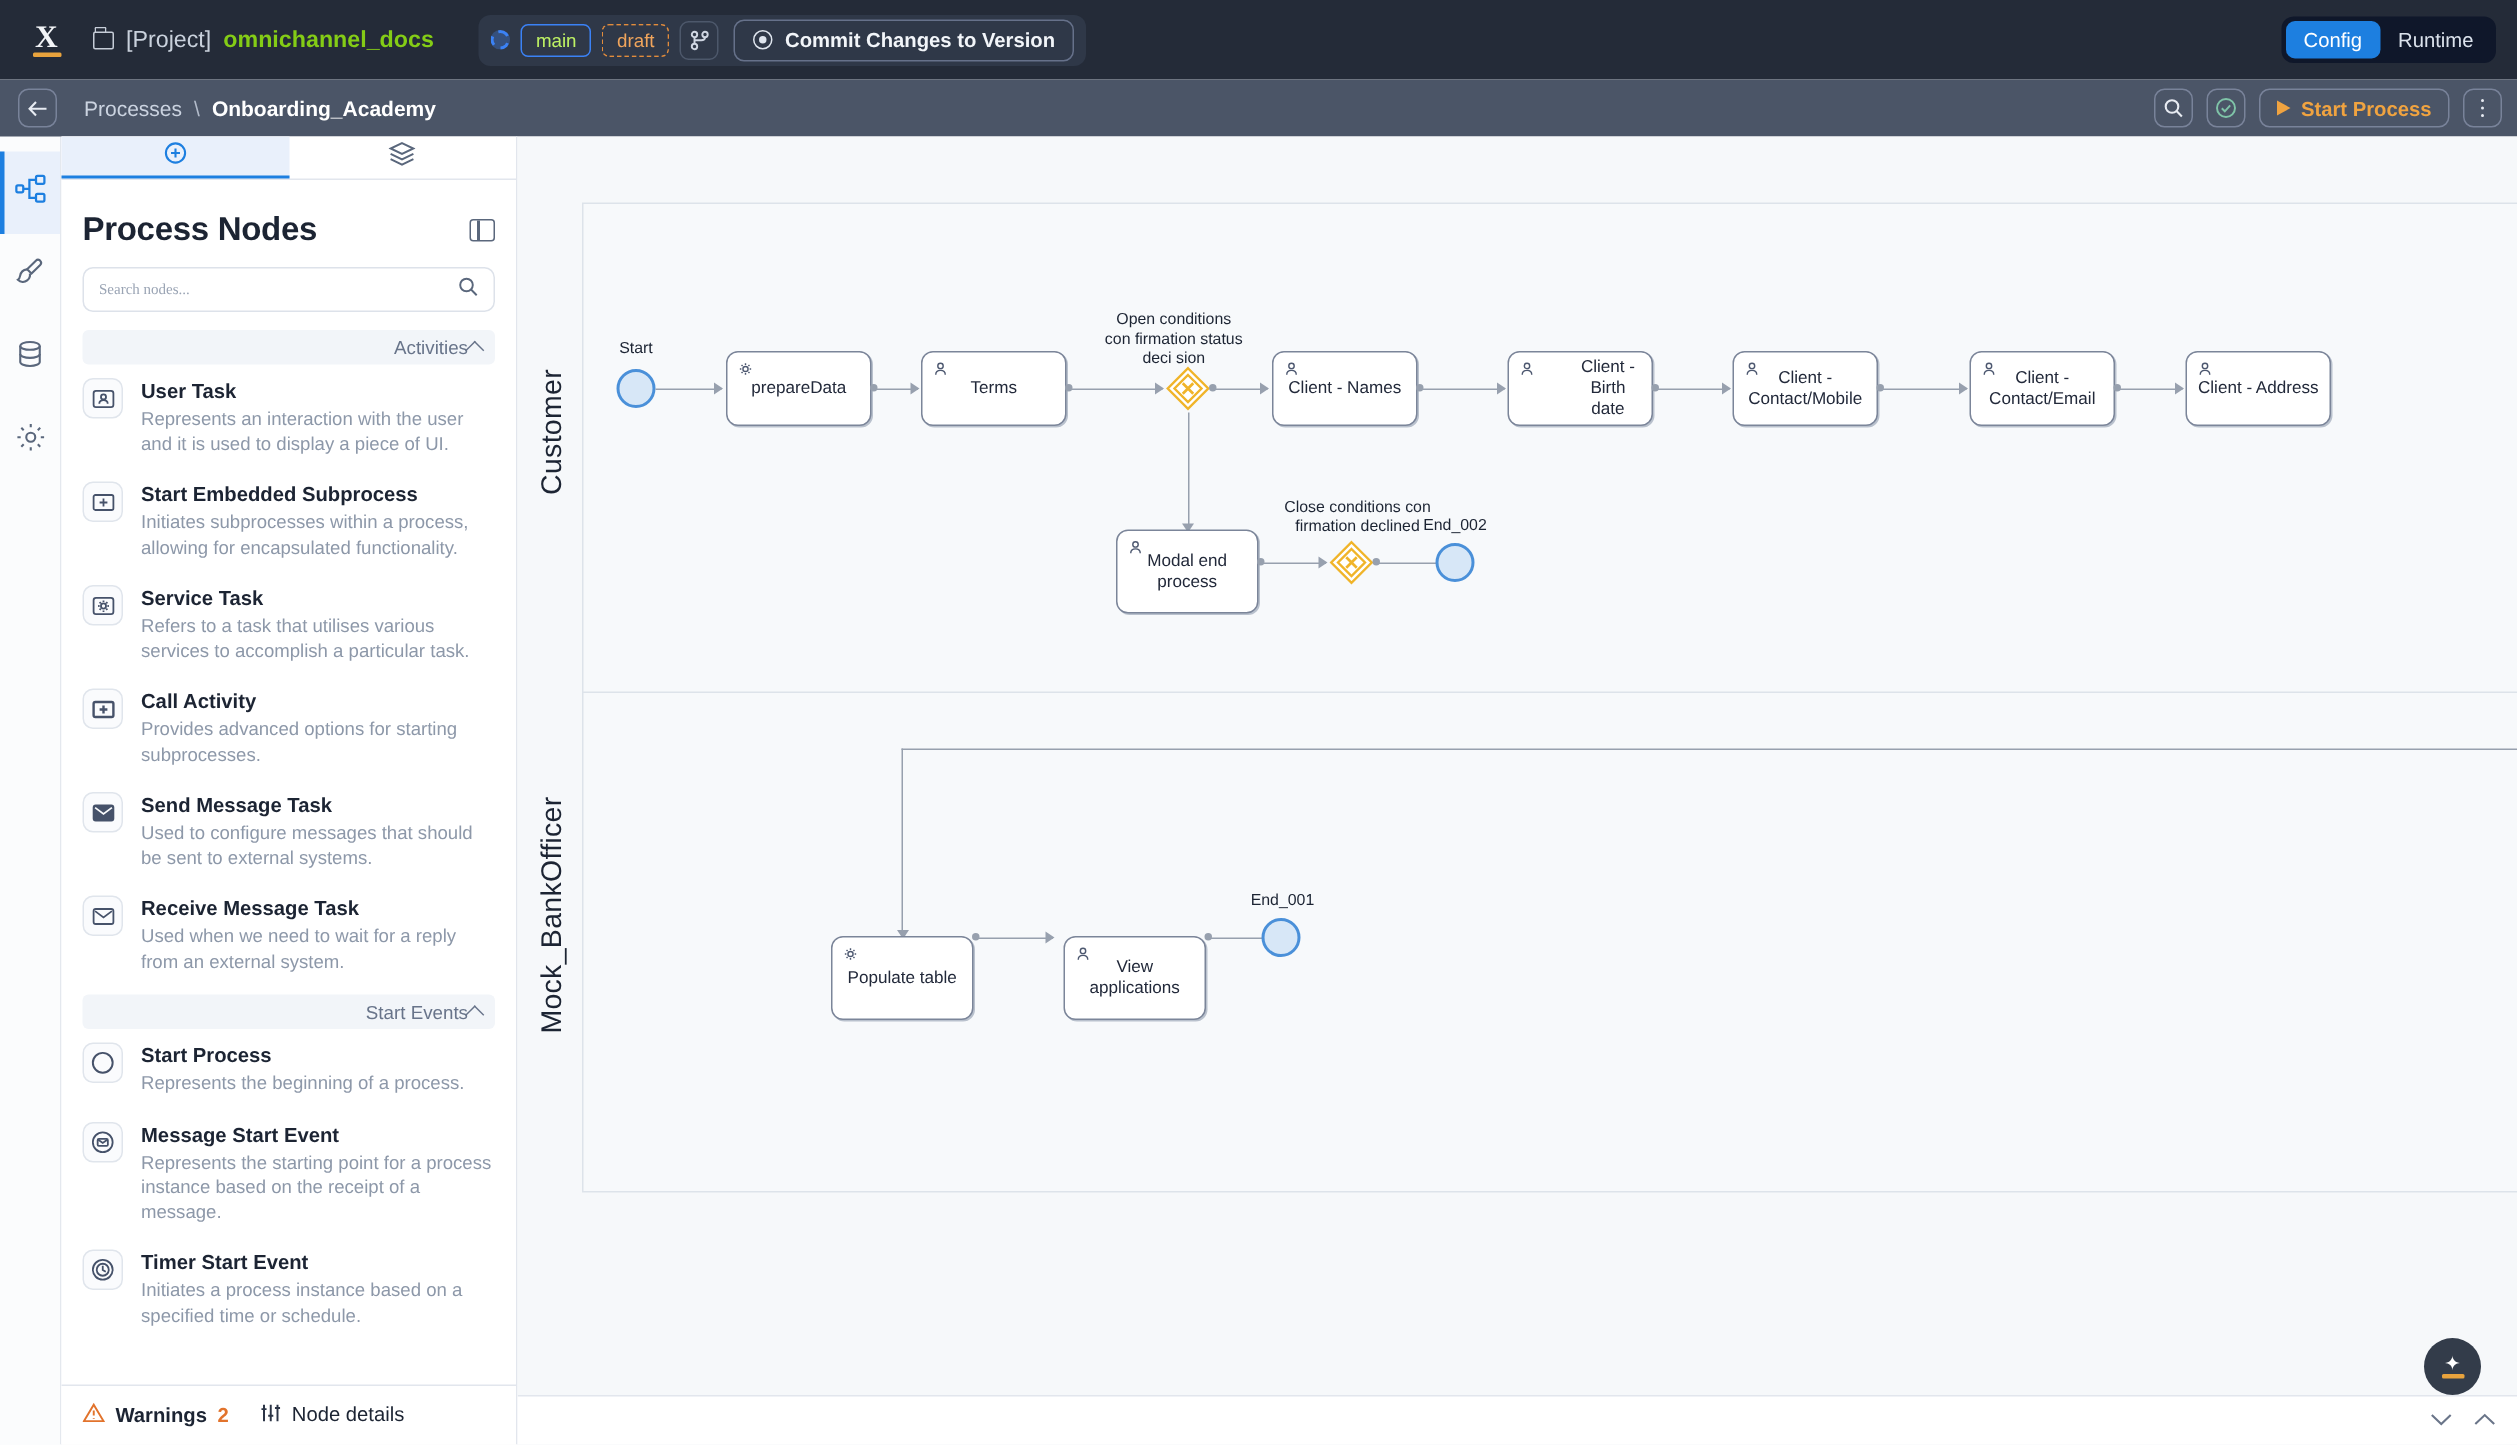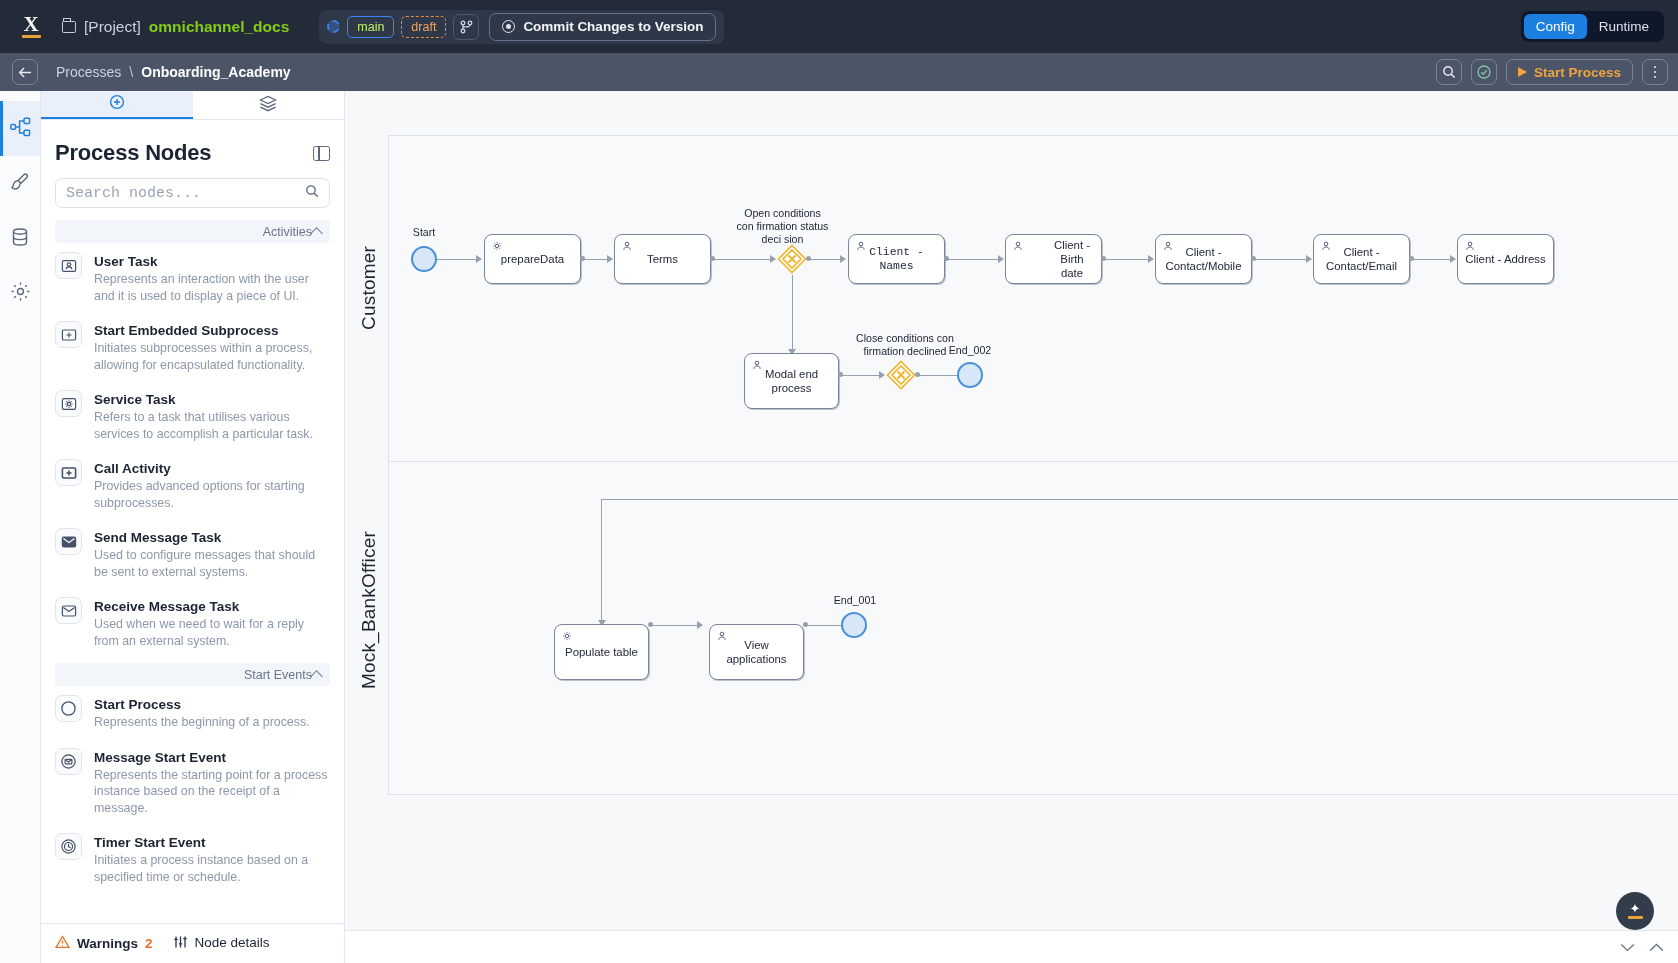--- a/index.html
+++ b/index.html
@@ -75,21 +75,21 @@
   .panel{ width:304px; background:#fff; border-right:1px solid #e2e6ed; display:flex; flex-direction:column; position:relative;}
   .ptabs{ height:29px; display:flex; border-bottom:1px solid #e2e6ed;}
   .ptab{ flex:1; display:flex; align-items:center; justify-content:center; color:#5a677c; }
   .ptab.active{ background:#e9f0fb; color:#1d7fe0; border-bottom:2px solid #1d7fe0;}
   .phead{ display:flex; align-items:center; justify-content:space-between; padding:20px 14px 10px 14px;}
   .phead h1{ font-size:22px; font-weight:bold; color:#1c2433; letter-spacing:-.2px;}
   .collapse-ic{ width:17px;height:15px;border:1.6px solid #5a677c;border-radius:2.5px;position:relative;}
   .collapse-ic:after{content:"";position:absolute;left:4px;top:0;bottom:0;width:1.6px;background:#5a677c;}
   .searchbox{ margin:2px 14px 12px 14px; height:30px; border:1px solid #dde2ea; border-radius:7px;
               display:flex; align-items:center; padding:0 10px; }
-  .searchbox input{ border:0; outline:0; flex:1; font-size:15px; color:#0f766e; font-family:Liberation Mono, monospace; background:transparent;}
+  .searchbox input{ border:0; outline:0; flex:1; font-size:10px; color:#0f766e; font-family:Liberation Serif, serif; background:transparent;}
   .searchbox input::placeholder{ color:#9aa4b4; }
 
   .grouphdr{ margin:0 14px; background:#f2f5f9; height:23px; border-radius:4px; display:flex; align-items:center;
              justify-content:flex-end; padding:0 9px; font-size:12.5px; color:#68748a;}
   .chev{ width:9px;height:9px;border-left:1.6px solid #68748a;border-top:1.6px solid #68748a;transform:rotate(45deg);margin-top:3px;}
 
   .nodelist{ overflow:hidden; flex:1; }
   .nitem{ display:flex; gap:12px; padding:9px 14px 8px 14px; }
   .nicon{ width:27px;height:27px;min-width:27px;border:1px solid #e0e5ec;border-radius:7px;background:#fafbfd;
           display:flex;align-items:center;justify-content:center;color:#46526a;}
@@ -489,21 +489,21 @@
         <polygon points="15,1.5 28.5,15 15,28.5 1.5,15" fill="#fff" stroke="#f0b429" stroke-width="1.6"></polygon>
         <polygon points="15,6 24,15 15,24 6,15" fill="#fff" stroke="#f0b429" stroke-width="1.6"></polygon>
         <path d="M11.5 11.5L18.5 18.5M18.5 11.5L11.5 18.5" stroke="#f0b429" stroke-width="1.8"></path>
       </svg>
     </div>
 
     <div class="dotsrc" style="left:461px; top:165px;"></div>
     <div class="edge" style="left:464px; top:167.5px; width:36px; height:1.3px;"></div>
     <div class="arrow r" style="left:495px; top:164px;"></div>
 
-    <div class="bnode" style="left:503px; top:143px; width:97px; height:50px;font-family:Liberation Mono, monospace;">
+    <div class="bnode" style="left:503px; top:143px; width:97px; height:50px;">
       <span class="tico">
         <svg width="12" height="12" viewBox="0 0 14 14" fill="none" stroke="currentColor" stroke-width="1.1">
           <circle cx="7" cy="4.6" r="2.1"></circle>
             <path d="M3.3 11.4c0-2.1 1.7-3.3 3.7-3.3s3.7 1.2 3.7 3.3"></path>
         </svg>
       </span>
       <span>Client - Names</span>
     </div>
 
     <div class="dotsrc" style="left:599px; top:165px;"></div>

